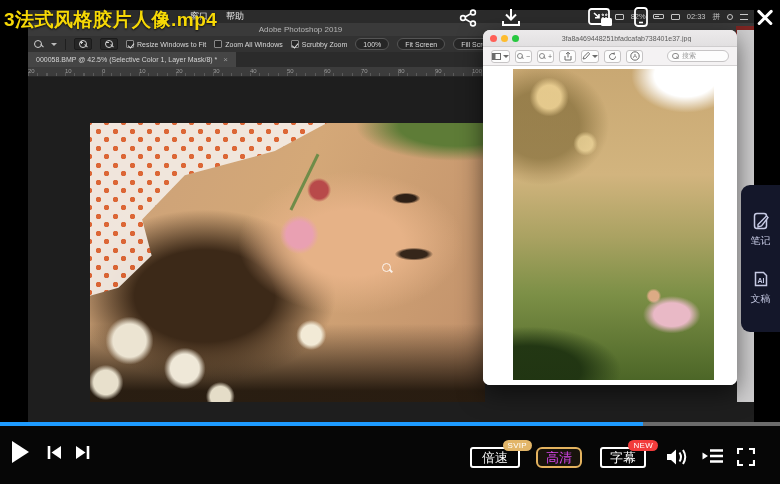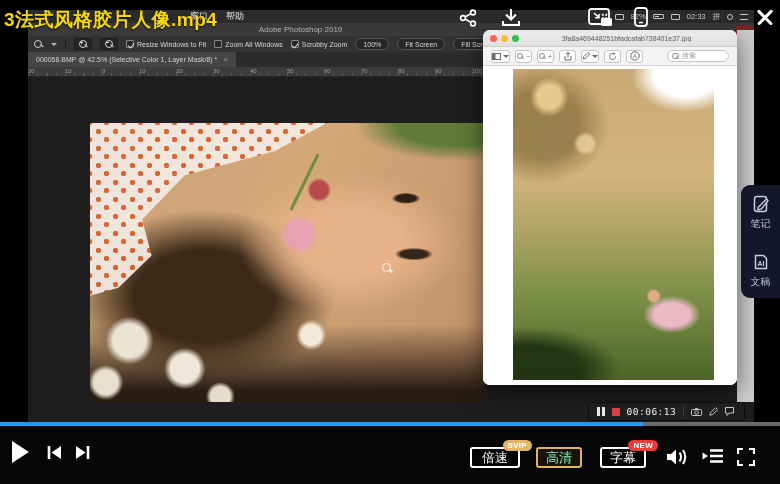--- a/index.html
+++ b/index.html
@@ -123,21 +123,21 @@
   
   .recbar { position:absolute; left:588px; top:402px; width:157px; height:19px; background:#1f1f20;
             border:1px solid #0c0c0c; border-radius:3px; display:flex; align-items:center; gap:7px; padding:0 8px; }
   .rb-pause { display:flex; gap:2.5px; } .rb-pause i { width:2.5px; height:9px; background:#e8e8e8; }
   .rb-stop { width:8px; height:8px; background:#d94040; }
   .rb-time { font-family:"DejaVu Sans Mono", monospace; font-size:9.5px; color:#f0f0f0; letter-spacing:.5px; }
   .rb-sep { width:1px; height:11px; background:#3a3a3a; }
   .rb-ic { color:#c2c2c2; display:flex; }
 
   
-  .sidepanel { position:absolute; left:741px; top:185px; width:39px; height:113px; background:#14172a;
+  .sidepanel { position:absolute; left:741px; top:185px; width:39px; height:147px; background:#14172a;
                border-radius:9px 0 0 9px; display:flex; flex-direction:column; align-items:center;
                justify-content:center; gap:22px; z-index:30; }
   .sp-item { display:flex; flex-direction:column; align-items:center; gap:4px; color:#c6cae4; font-size:10px; }
 
   
   .vtitle { position:absolute; left:4px; top:7px; font-size:19px; font-weight:bold; color:#f6d806;
             text-shadow:0 1px 2px rgba(0,0,0,.8); z-index:40; letter-spacing:.5px; }
   .topicons { position:absolute; top:7px; left:0; width:780px; height:22px; z-index:40; }
   .ti { position:absolute; top:0; color:#fff; }
   .close-x { position:absolute; left:756px; top:1px; width:18px; height:18px; }
@@ -151,22 +151,22 @@
   .progress .played { height:100%; width:82.4%; background:#1e9bff; }
 
   .controls { position:absolute; left:0; top:426px; width:780px; height:58px; background:#060606; z-index:10; }
   .play-btn { position:absolute; left:12px; top:15px; width:0; height:0;
               border-left:17px solid #fff; border-top:11px solid transparent; border-bottom:11px solid transparent; }
   .skip { position:absolute; top:18px; } .skip svg { display:block; }
   .time-text { position:absolute; left:108px; top:21px; font-size:13.5px; color:#fff; letter-spacing:.3px; }
 
   .ctl-btn { position:absolute; top:21px; height:21px; border:2px solid #fff; border-radius:3px; color:#fff;
              font-size:13px; display:flex; align-items:center; justify-content:center; padding:0 7px; background:rgba(0,0,0,.25); }
-  .ctl-btn.gold { border-color:#e3b25f; color:#86efac; background:rgba(227,178,95,0.08); }
-  .badge { position:absolute; top:-9px; right:-14px; font-size:8px; font-weight:bold; color:#fff;
+  .ctl-btn.gold { border-color:#e3b25f; color:#d946ef; background:rgba(227,178,95,0.08);border-radius:6px; }
+  .badge { position:absolute; top:-9px; right:-14px; font-size:8px; font-weight:normal; color:#fff;
            border-radius:7px; padding:1px 5px; letter-spacing:.3px; }
   .badge.svip { background:#e2b568; } .badge.new { background:#f23c3c; }
   .ctl-ic { position:absolute; top:22px; color:#fff; }
 </style>
 </head>
 <body>
 
 <div class="player">
 
   <div class="menubar">
@@ -301,46 +301,20 @@
       <span class="pv-search">
         <span class="minimag"></span>
         <span>搜索</span>
       </span>
     </div>
     <div class="pv-content">
       <div class="pv-photo"></div>
     </div>
   </div>
 
-  <div class="recbar">
-    <span class="rb-pause">
-        <i></i>
-        <i></i>
-      </span>
-    <span class="rb-stop"></span>
-    <span class="rb-time">00:06:13</span>
-    <span class="rb-sep"></span>
-    <span class="rb-ic">
-      <svg width="11" height="8" viewBox="0 0 11 8">
-          <rect x="0.5" y="1.5" width="10" height="6" rx="1" fill="none" stroke="#c2c2c2"></rect>
-          <circle cx="5.5" cy="4.5" r="1.8" fill="none" stroke="#c2c2c2"></circle>
-          <path d="M3.5 1.5L4.3 0.5h2.4l0.8 1" fill="none" stroke="#c2c2c2"></path>
-        </svg>
-    </span>
-    <span class="rb-ic">
-      <svg width="9" height="9" viewBox="0 0 9 9">
-          <path d="M0.8 8.2l1-2.8L6.6 0.6l2 2L3.8 7.4z" fill="none" stroke="#c2c2c2"></path>
-        </svg>
-    </span>
-    <span class="rb-ic">
-      <svg width="9" height="9" viewBox="0 0 9 9">
-          <path d="M0.5 0.5h8v5.5H4L2 8.5V6H0.5z" fill="none" stroke="#c2c2c2"></path>
-        </svg>
-    </span>
-  </div>
 
   <div class="sidepanel">
     <div class="sp-item">
       <svg width="18" height="18" viewBox="0 0 18 18">
         <rect x="2.5" y="1.5" width="12" height="15" rx="2.5" fill="none" stroke="#c6cae4" stroke-width="1.5"></rect>
         <path d="M6 12.5L14.5 4l1.5 1.5L9.5 14l-3.5 1z" fill="#14172a" stroke="#c6cae4" stroke-width="1.4"></path>
       </svg>
       <span>笔记</span>
     </div>
     <div class="sp-item">

